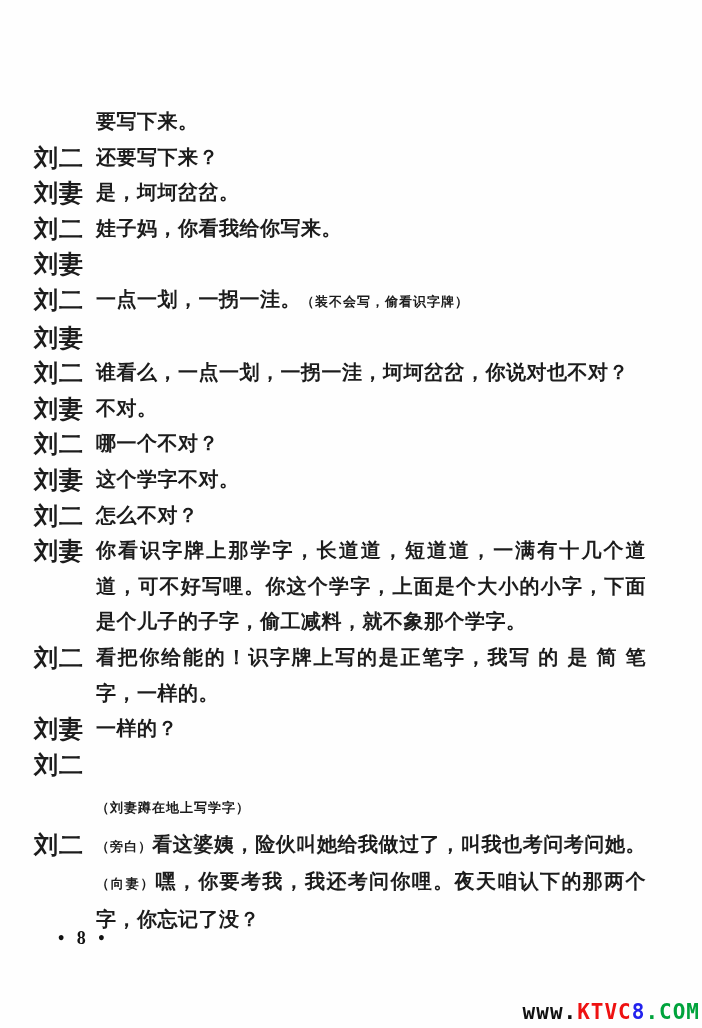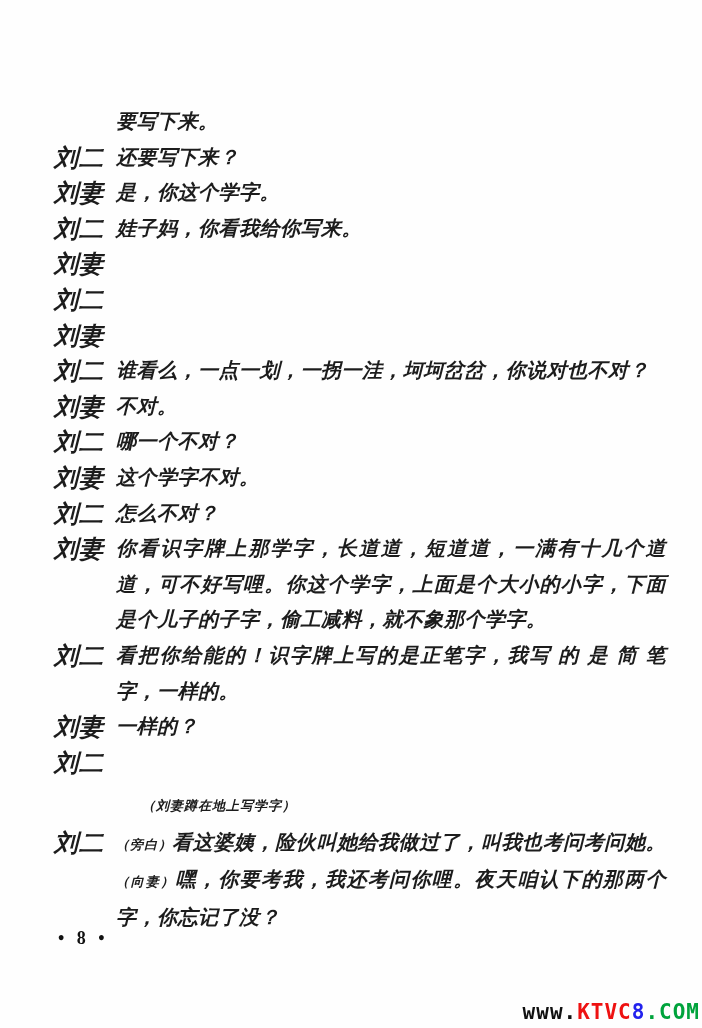--- a/index.html
+++ b/index.html
@@ -16,23 +16,22 @@
     color: #1c1c1c;
   }
   .page {
     position: absolute;
     inset: 0;
     background: #fefefe;
   }
   .script-body {
     position: absolute;
     top: 104px;
-    left: 54px;
+    left: 34px;
     width: 612px;
-    font-style: italic;
   }
   .row {
     display: flex;
     align-items: flex-start;
   }
   .speaker {
     width: 62px;
     flex: 0 0 62px;
     font-size: 24px;
     font-weight: 700;
@@ -54,21 +53,20 @@
     font-weight: 700;
     letter-spacing: 1px;
     white-space: nowrap;
   }
   .stage-row {
     margin-top: 6px;
     margin-bottom: 1px;
   }
   .stage-row .dialogue {
     text-align: left;
-    margin-left: 26px;
   }
   .page-number {
     position: absolute;
     left: 58px;
     top: 928px;
     font-family: "Liberation Serif", serif;
     font-size: 18px;
     font-weight: 700;
     letter-spacing: 4px;
     color: #111;
@@ -102,34 +100,35 @@
       <div class="dialogue"><span>要写下来。</span></div>
     </div>
 
     <div class="row">
       <div class="speaker">刘二</div>
       <div class="dialogue"><span>还要写下来？</span></div>
     </div>
 
     <div class="row">
       <div class="speaker">刘妻</div>
-      <div class="dialogue"><span>是，你这个学字。</span></div>
+      <div class="dialogue"><span>是，坷坷岔岔。</span></div>
     </div>
 
     <div class="row">
       <div class="speaker">刘二</div>
       <div class="dialogue"><span>娃子妈，你看我给你写来。</span></div>
     </div>
 
     <div class="row">
       <div class="speaker">刘妻</div>
     </div>
 
     <div class="row">
       <div class="speaker">刘二</div>
+      <div class="dialogue"><span>一点一划，一拐一洼。</span><span class="stage">（装不会写，偷看识字牌）</span></div>
     </div>
 
     <div class="row">
       <div class="speaker">刘妻</div>
     </div>
 
     <div class="row">
       <div class="speaker">刘二</div>
       <div class="dialogue"><span>谁看么，一点一划，一拐一洼，坷坷岔岔，你说对也不对？</span></div>
     </div>

